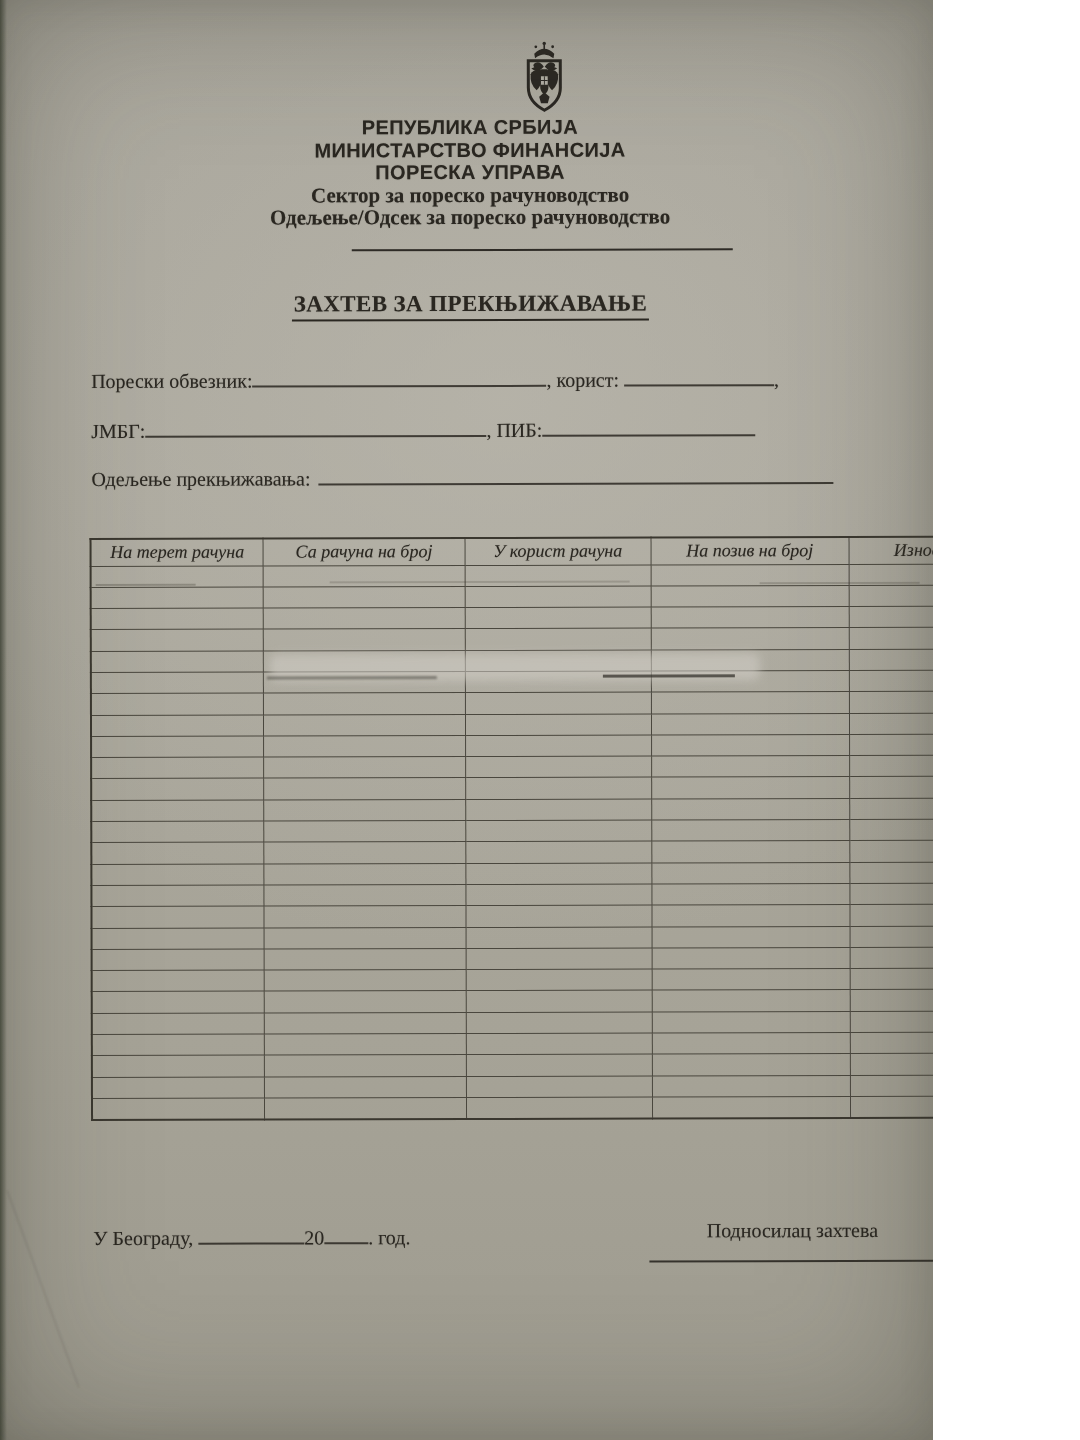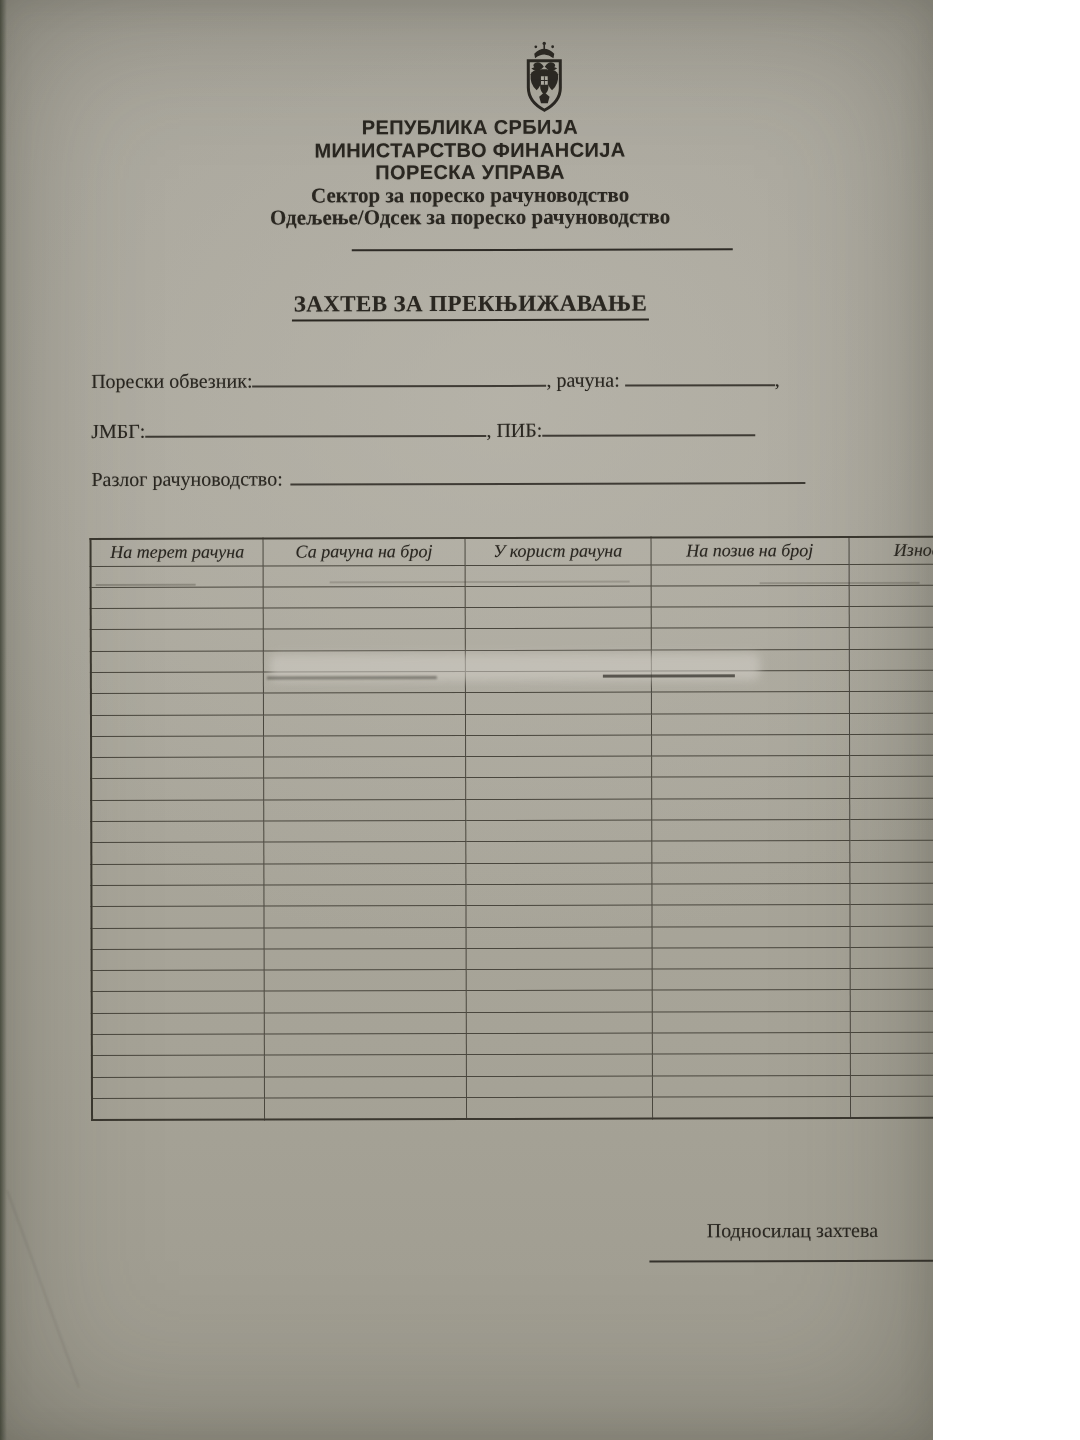--- a/index.html
+++ b/index.html
@@ -111,29 +111,29 @@
     <div class="abs center-col hdr-sans" style="top:161px">ПОРЕСКА УПРАВА</div>
     <div class="abs center-col hdr-serif" style="top:184px">Сектор за пореско рачуноводство</div>
     <div class="abs center-col hdr-serif" style="top:206px">Одељење/Одсек за пореско рачуноводство</div>
     <div class="abs hdr-divider"></div>
 
     <div class="abs center-col title-wrap">
       <span class="title-text">ЗАХТЕВ ЗА ПРЕКЊИЖАВАЊЕ</span>
     </div>
 
     <div class="abs fline f1">
-      <span>Порески обвезник:</span><span class="blank b-taxpayer"></span><span>, рачуна:</span>&nbsp;<span class="blank b-contact"></span><span>,</span>
+      <span>Порески обвезник:</span><span class="blank b-taxpayer"></span><span>, корист:</span>&nbsp;<span class="blank b-contact"></span><span>,</span>
     </div>
 
     <div class="abs fline f2">
       <span>ЈМБГ:</span><span class="blank b-jmbg"></span><span>, ПИБ:</span><span class="blank b-pib"></span>
     </div>
 
     <div class="abs fline f3">
-      <span>Разлог рачуноводство:</span><span class="blank b-reason"></span>
+      <span>Одељење прекњижавања:</span><span class="blank b-reason"></span>
     </div>
 
     <table class="abs grid">
       <thead>
         <tr>
           <th class="c0">На терет рачуна</th>
           <th class="c1">Са рачуна на број</th>
           <th class="c2">У корист рачуна</th>
           <th class="c3">На позив на број</th>
           <th class="c4">Износ</th>
@@ -325,20 +325,23 @@
         </tbody>
     </table>
 
     <div class="abs whiteout"></div>
     <div class="abs smudge sm1"></div>
     <div class="abs smudge sm2"></div>
     <div class="abs smudge sm3"></div>
     <div class="abs hand-a"></div>
     <div class="abs hand-b"></div>
 
+    <div class="abs fline foot-left">
+      <span>У Београду,</span>&nbsp;<span class="blank b-city"></span><span>20</span><span class="blank b-year"></span><span>. год.</span>
+    </div>
 
     <div class="abs foot-right">Подносилац захтева</div>
     <div class="abs sig-line"></div>
 
   </div>
 
   <div class="edge-left"></div>
   <div class="fold-crease"></div>
   <div class="vignette"></div>
 </div>

